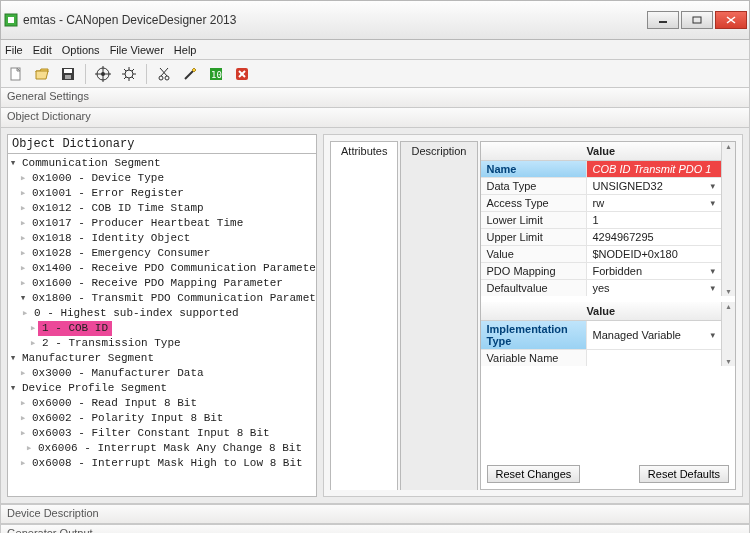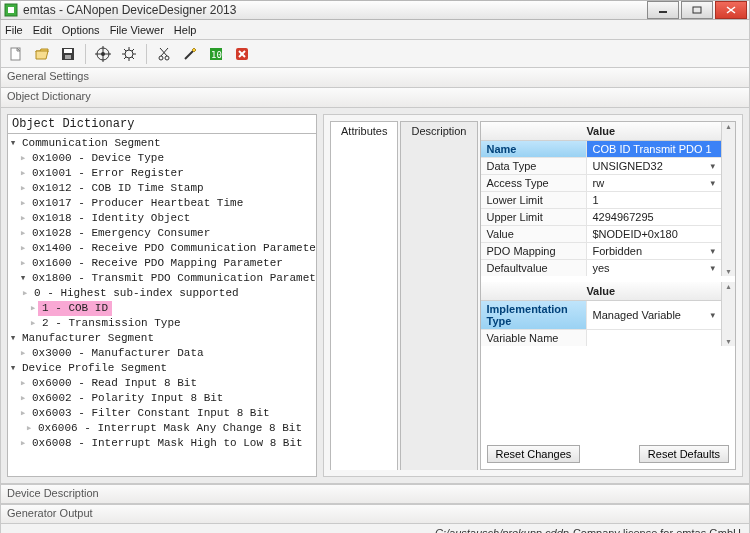--- a/index.html
+++ b/index.html
@@ -1,20 +1,20 @@
 <!DOCTYPE html>
 <html><head>
 <meta charset="utf-8">
 <style>
   * { box-sizing: border-box; }
   html, body { margin: 0; padding: 0; font-family: Tahoma, Arial, sans-serif; font-size: 11px; color: #222; }
   body { background: #e9e9e9; width: 750px; height: 533px; overflow: hidden; }
 
   
-  .titlebar { height: 20px; background: linear-gradient(#fdfdfd, #e6e6e6); border: 1px solid #b7b7b7; display: flex; align-items: center; padding: 0 2px; }
+  .titlebar { height: 40px; background: linear-gradient(#fdfdfd, #e6e6e6); border: 1px solid #b7b7b7; display: flex; align-items: center; padding: 0 2px; }
   .titlebar .appicon { width: 16px; height: 16px; display: inline-flex; align-items: center; justify-content: center; margin-right: 4px; }
   .titlebar .title { flex: 1; font-size: 12px; color: #333; }
   .winbtns { display: flex; gap: 2px; }
   .winbtn { width: 32px; height: 18px; border: 1px solid #8a8a8a; background: linear-gradient(#f7f7f7,#d9d9d9); display: flex; align-items: center; justify-content: center; font-size: 10px; }
   .winbtn.close { background: linear-gradient(#f06a5a,#d63f2e); color: #fff; border-color: #a93124; }
 
   
   .menubar { height: 20px; background: #f3f3f3; border: 1px solid #c9c9c9; border-top: none; display: flex; align-items: center; padding: 0 4px; gap: 10px; }
   .menubar .menuitem { cursor: default; }
 
@@ -26,39 +26,39 @@
   
   .panelbar { height: 20px; border: 1px solid #c9c9c9; border-top: none; background: linear-gradient(#fbfbfb,#ecebea); padding: 2px 6px; font-size: 11px; color: #555; }
   .content { border: 1px solid #c9c9c9; border-top: none; height: 376px; background: #ececec; padding: 6px; display: flex; gap: 6px; }
 
   .treewrap { width: 310px; display: flex; flex-direction: column; }
   .treehead { font-family: "Courier New", monospace; font-size: 12px; background: #fff; border: 1px solid #b9b9b9; padding: 2px 4px; }
   .tree { font-family: "Courier New", monospace; font-size: 11px; background: #fff; border: 1px solid #b9b9b9; border-top: none; flex: 1; overflow: auto; padding: 2px 0; }
   .tree ul { list-style: none; margin: 0; padding: 0; }
   .tree li { white-space: nowrap; padding: 0 0 0 6px; line-height: 15px; }
   .tree .caret { display: inline-block; width: 10px; text-align: center; color: #555; }
-  .tree .sel { background: #f9a8d4; }
+  .tree .sel { background: #ec4899; }
   .tree .item { padding: 0 4px; display: inline-block; }
 
   .rightpane { flex: 1; display: flex; flex-direction: row; border: 1px solid #c9c9c9; background: #f6f6f6; padding: 6px; }
   .tabs { display: flex; }
   .tab { padding: 3px 10px; background: #ececec; border: 1px solid #b9b9b9; border-bottom: none; margin-right: 2px; font-size: 11px; }
   .tab.active { background: #fff; }
   .tabbody { background: #fff; border: 1px solid #b9b9b9; flex: 1; display: flex; flex-direction: column; }
   .gridwrap { display: flex; }
   .gridscroll { width: 14px; background: #f0f0f0; border-left: 1px solid #d0d0d0; display: flex; flex-direction: column; justify-content: space-between; align-items: center; }
   .gridscroll span { font-size: 8px; color: #777; }
   .gridtable { flex: 1; }
   .grow { display: flex; border-top: 1px solid #e4e4e4; }
   .grow:first-child { border-top: none; border-radius: 7px; }
   .gcell-l { width: 106px; padding: 2px 6px; background: #fafafa; border-right: 1px solid #e4e4e4; font-size: 11px; }
   .gcell-r { flex: 1; padding: 2px 6px; font-size: 11px; display: flex; align-items: center; justify-content: space-between; }
   .ghead { background: linear-gradient(#fdfdfd,#ececec); font-weight: bold; text-align: center; padding: 3px; border-bottom: 1px solid #d0d0d0; }
   .grow.selrow .gcell-l { background: linear-gradient(#bfe4fb,#9ad2f3); color: #01427a; font-weight: bold; }
-  .grow.selrow .gcell-r { background: #3b82f6; color: #fff; }
+  .grow.selrow .gcell-r { background: #ef4444; color: #fff; font-style: italic; }
   .grow.implrow .gcell-l { background: linear-gradient(#bfe4fb,#9ad2f3); color: #01427a; font-weight: bold; }
   .dd { font-size: 9px; color: #555; }
 
   .btnrow { padding: 6px; display: flex; justify-content: space-between; }
   .btn { background: linear-gradient(#fafafa,#e4e4e4); border: 1px solid #a9a9a9; padding: 2px 8px; font-size: 11px; }
 
   .bottom-panels .panelbar { border-top: 1px solid #c9c9c9; }
 
   .statusbar { height: 18px; background: #f3f3f3; border: 1px solid #c9c9c9; border-top: none; display: flex; align-items: center; justify-content: flex-end; padding: 0 8px; font-size: 11px; color: #333; }
   .statusbar i { font-style: italic; margin-right: 4px; }

